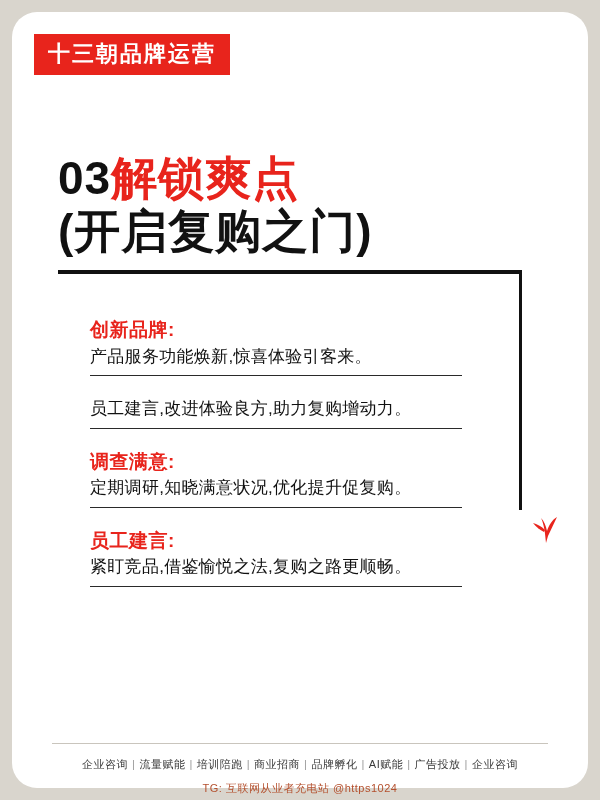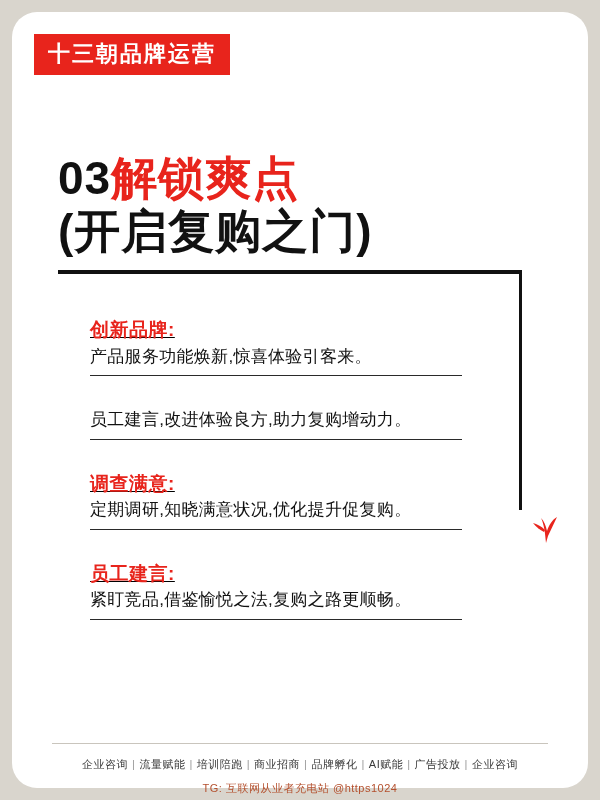--- a/index.html
+++ b/index.html
@@ -93,22 +93,21 @@
     width: 30px;
     height: 34px;
   }
   .items {
     position: absolute;
     left: 78px;
     top: 305px;
     width: 400px;
   }
   .item {
-    margin-bottom: 31px;
-    text-decoration: underline;
+    margin-bottom: 20px;
   }
   .item-head {
     color: #e8241c;
     font-size: 19px;
     font-weight: bold;
     line-height: 1.4;
     letter-spacing: 0.5px;
   }
   .item-body {
     color: #111111;

